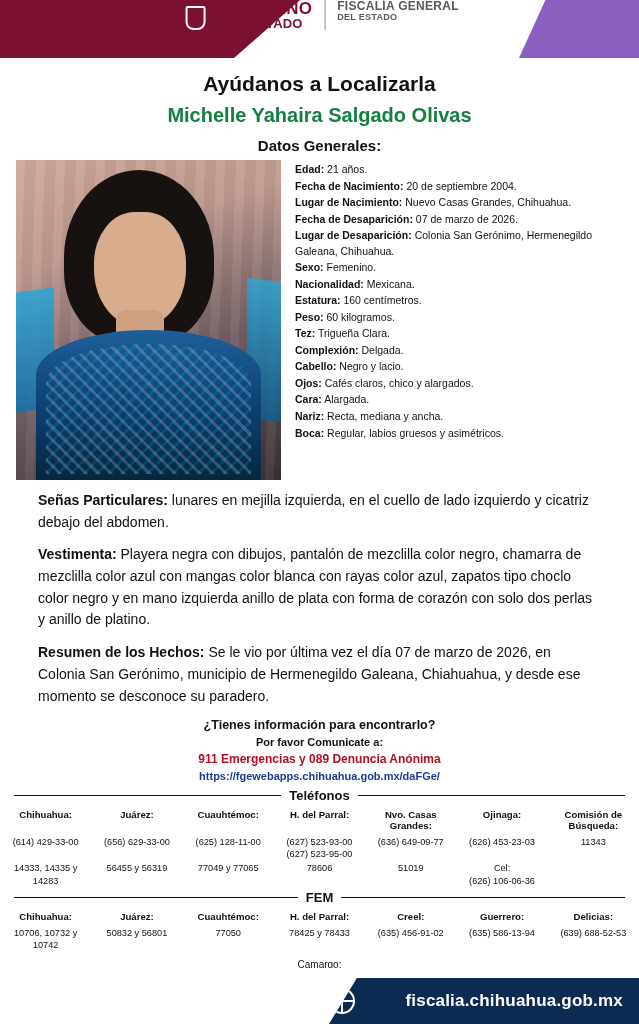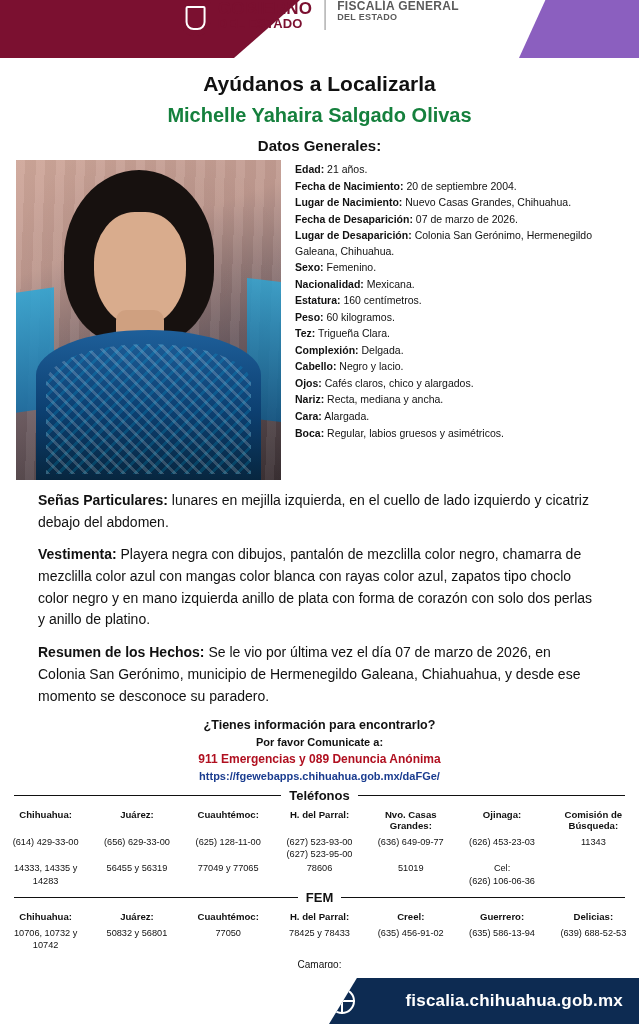--- a/index.html
+++ b/index.html
@@ -378,22 +378,22 @@
     <div class="row"><span class="lbl">Fecha de Desaparición:</span> <span>07 de marzo de 2026.</span></div>
     <div class="row"><span class="lbl">Lugar de Desaparición:</span> <span>Colonia San Gerónimo, Hermenegildo Galeana, Chihuahua.</span></div>
     <div class="row"><span class="lbl">Sexo:</span> <span>Femenino.</span></div>
     <div class="row"><span class="lbl">Nacionalidad:</span> <span>Mexicana.</span></div>
     <div class="row"><span class="lbl">Estatura:</span> <span>160 centímetros.</span></div>
     <div class="row"><span class="lbl">Peso:</span> <span>60 kilogramos.</span></div>
     <div class="row"><span class="lbl">Tez:</span> <span>Trigueña Clara.</span></div>
     <div class="row"><span class="lbl">Complexión:</span> <span>Delgada.</span></div>
     <div class="row"><span class="lbl">Cabello:</span> <span>Negro y lacio.</span></div>
     <div class="row"><span class="lbl">Ojos:</span> <span>Cafés claros, chico y alargados.</span></div>
+    <div class="row"><span class="lbl">Cara:</span> <span>Alargada.</span></div>
     <div class="row"><span class="lbl">Nariz:</span> <span>Recta, mediana y ancha.</span></div>
-    <div class="row"><span class="lbl">Cara:</span> <span>Alargada.</span></div>
     <div class="row"><span class="lbl">Boca:</span> <span>Regular, labios gruesos y asimétricos.</span></div>
   </div>
 </div>
 
 <div class="paras">
   <p><span class="lbl">Señas Particulares:</span><span> lunares en mejilla izquierda, en el cuello de lado izquierdo y cicatriz debajo del abdomen.</span></p>
   <p><span class="lbl">Vestimenta:</span><span> Playera negra con dibujos, pantalón de mezclilla color negro, chamarra de mezclilla color azul con mangas color blanca con rayas color azul, zapatos tipo choclo color negro y en mano izquierda anillo de plata con forma de corazón con solo dos perlas y anillo de platino.</span></p>
   <p><span class="lbl">Resumen de los Hechos:</span><span> Se le vio por última vez el día 07 de marzo de 2026, en Colonia San Gerónimo, municipio de Hermenegildo Galeana, Chiahuahua, y desde ese momento se desconoce su paradero.</span></p>
 </div>
 

